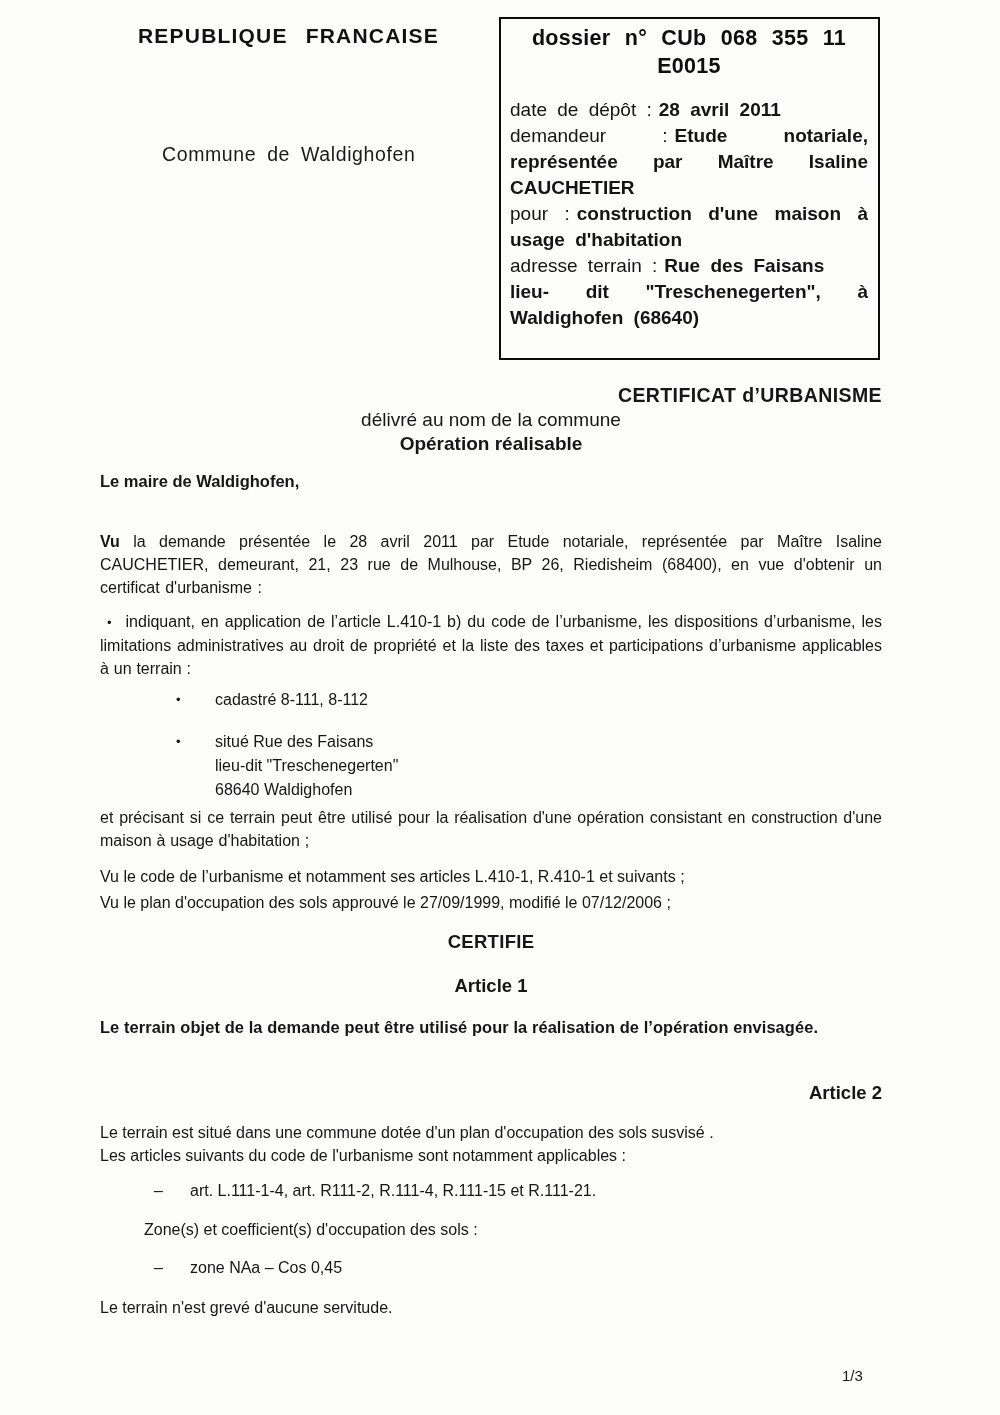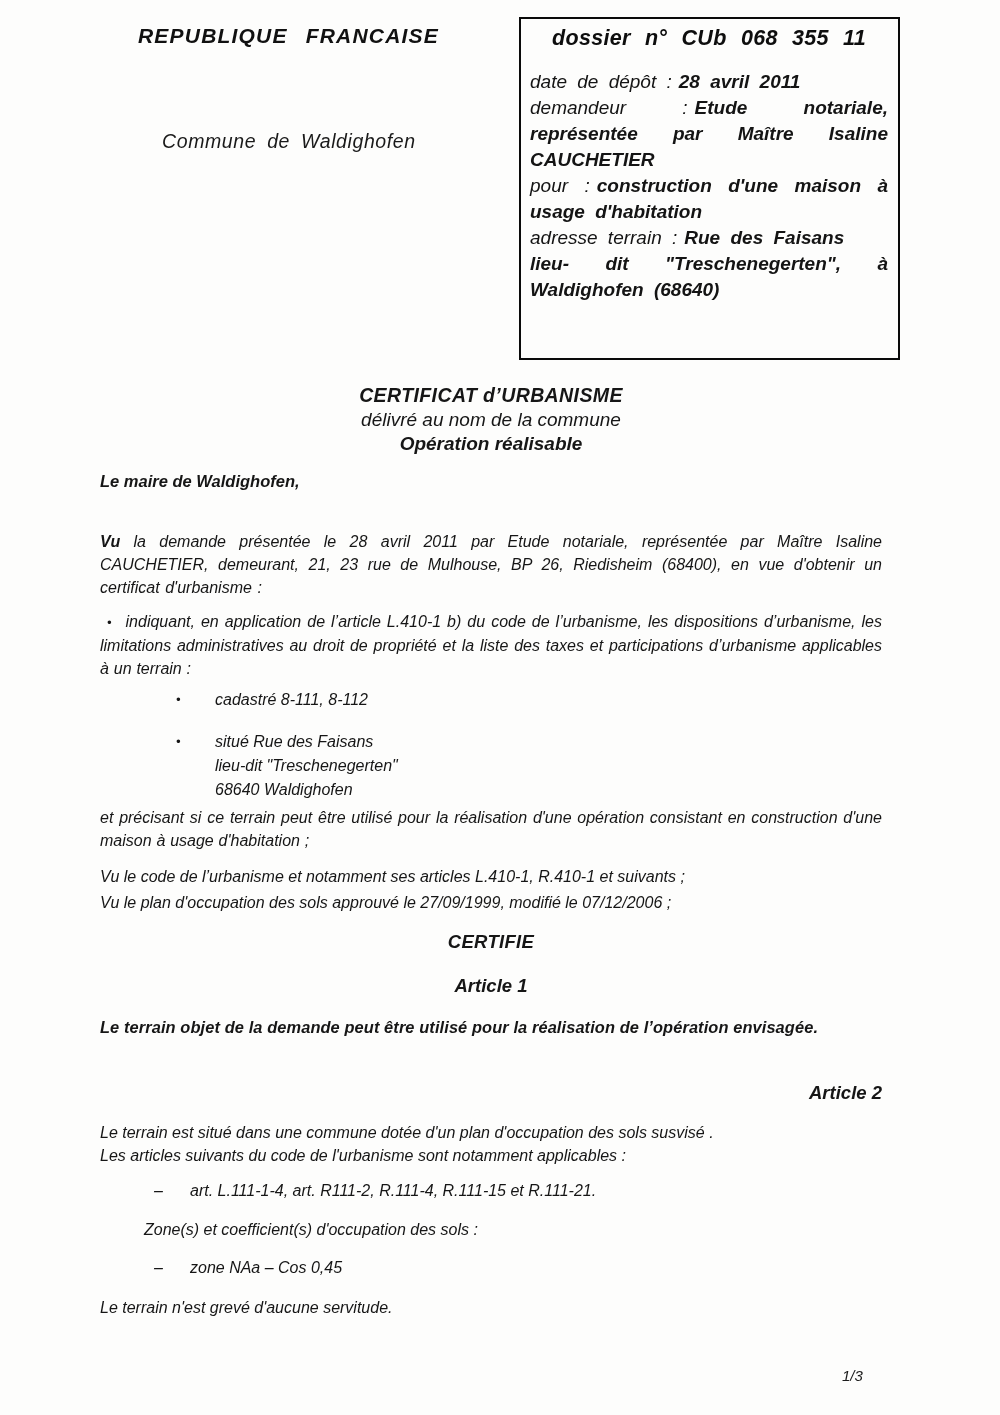--- a/index.html
+++ b/index.html
@@ -5,39 +5,38 @@
 <style>
   * { margin:0; padding:0; box-sizing:border-box; }
   html,body { background:#ffffff; }
   .page {
     position:relative;
     width:1000px; height:1415px;
     background:#fdfdfc;
     color:#151515;
     font-family:"Liberation Sans","DejaVu Sans",sans-serif;
     overflow:hidden;
-    font-style:italic;
   }
 
   
   .republic {
     position:absolute; left:138px; top:24px;
     font-size:21px; font-weight:700;
     letter-spacing:1.2px; word-spacing:11px;
     color:#111;
   }
   .commune {
-    position:absolute; left:162px; top:130px;
+    position:absolute; left:162px; top:143px;
     font-size:19.5px; letter-spacing:0.6px; word-spacing:5px;
     color:#1a1a1a;
   }
 
   
   .dossier-box {
-    position:absolute; left:519px; top:17px;
+    position:absolute; left:499px; top:17px;
     width:381px; height:343px;
     border:2.5px solid #0a0a0a;
     padding:5px 10px 16px 9px;
     background:transparent;
   }
   .box-number {
     font-weight:700; font-size:21.5px; line-height:28px;
     text-align:center; word-spacing:8px; letter-spacing:0.3px;
     color:#0e0e0e;
   }
@@ -49,21 +48,21 @@
   }
   .box-field .lbl { margin-right:7px; }
   .box-field .val { font-weight:700; white-space:pre-line; }
 
   
   .blk {
     position:absolute; left:100px; width:782px;
     font-size:16px; line-height:23px; color:#161616;
   }
   .doc-title { top:382px; text-align:center; }
-  .t1 { font-size:19.5px; font-weight:700; line-height:26px; letter-spacing:0.4px; }
+  .t1 { font-size:19.5px; font-weight:700; line-height:26px; letter-spacing:0.4px;text-align:right; }
   .t2 { font-size:19px;  line-height:24px;text-align:center; }
   .t3 { font-size:19px;  font-weight:700; line-height:24px; }
 
   .salutation { top:470px; font-weight:700; font-size:16.5px; }
 
   .para { text-align:justify; word-spacing:0.4px; }
   .p-vu { top:530px; word-spacing:1.2px; }
   .vu-lead { font-weight:700; }
 
   .hang { top:610px; text-indent:7px; }
@@ -106,20 +105,21 @@
 <body>
 
 <div class="page">
 
   <div class="republic">REPUBLIQUE FRANCAISE</div>
   <div class="commune">Commune de Waldighofen</div>
 
   <div class="dossier-box">
     <div class="box-number">
       <div>dossier n° CUb 068 355 11</div>
+      <div>E0015</div>
     </div>
     <div class="box-fields">
       <div class="box-field"><span class="lbl">date de dépôt :</span><span class="val">28 avril 2011</span></div>
       <div class="box-field"><span class="lbl">demandeur :</span><span class="val">Etude notariale, représentée par Maître Isaline CAUCHETIER</span></div>
       <div class="box-field"><span class="lbl">pour :</span><span class="val">construction d'une maison à usage d'habitation</span></div>
       <div class="box-field"><span class="lbl">adresse terrain :</span><span class="val">Rue des Faisans
 lieu- dit "Treschenegerten", à Waldighofen (68640)</span></div>
     </div>
   </div>
 

